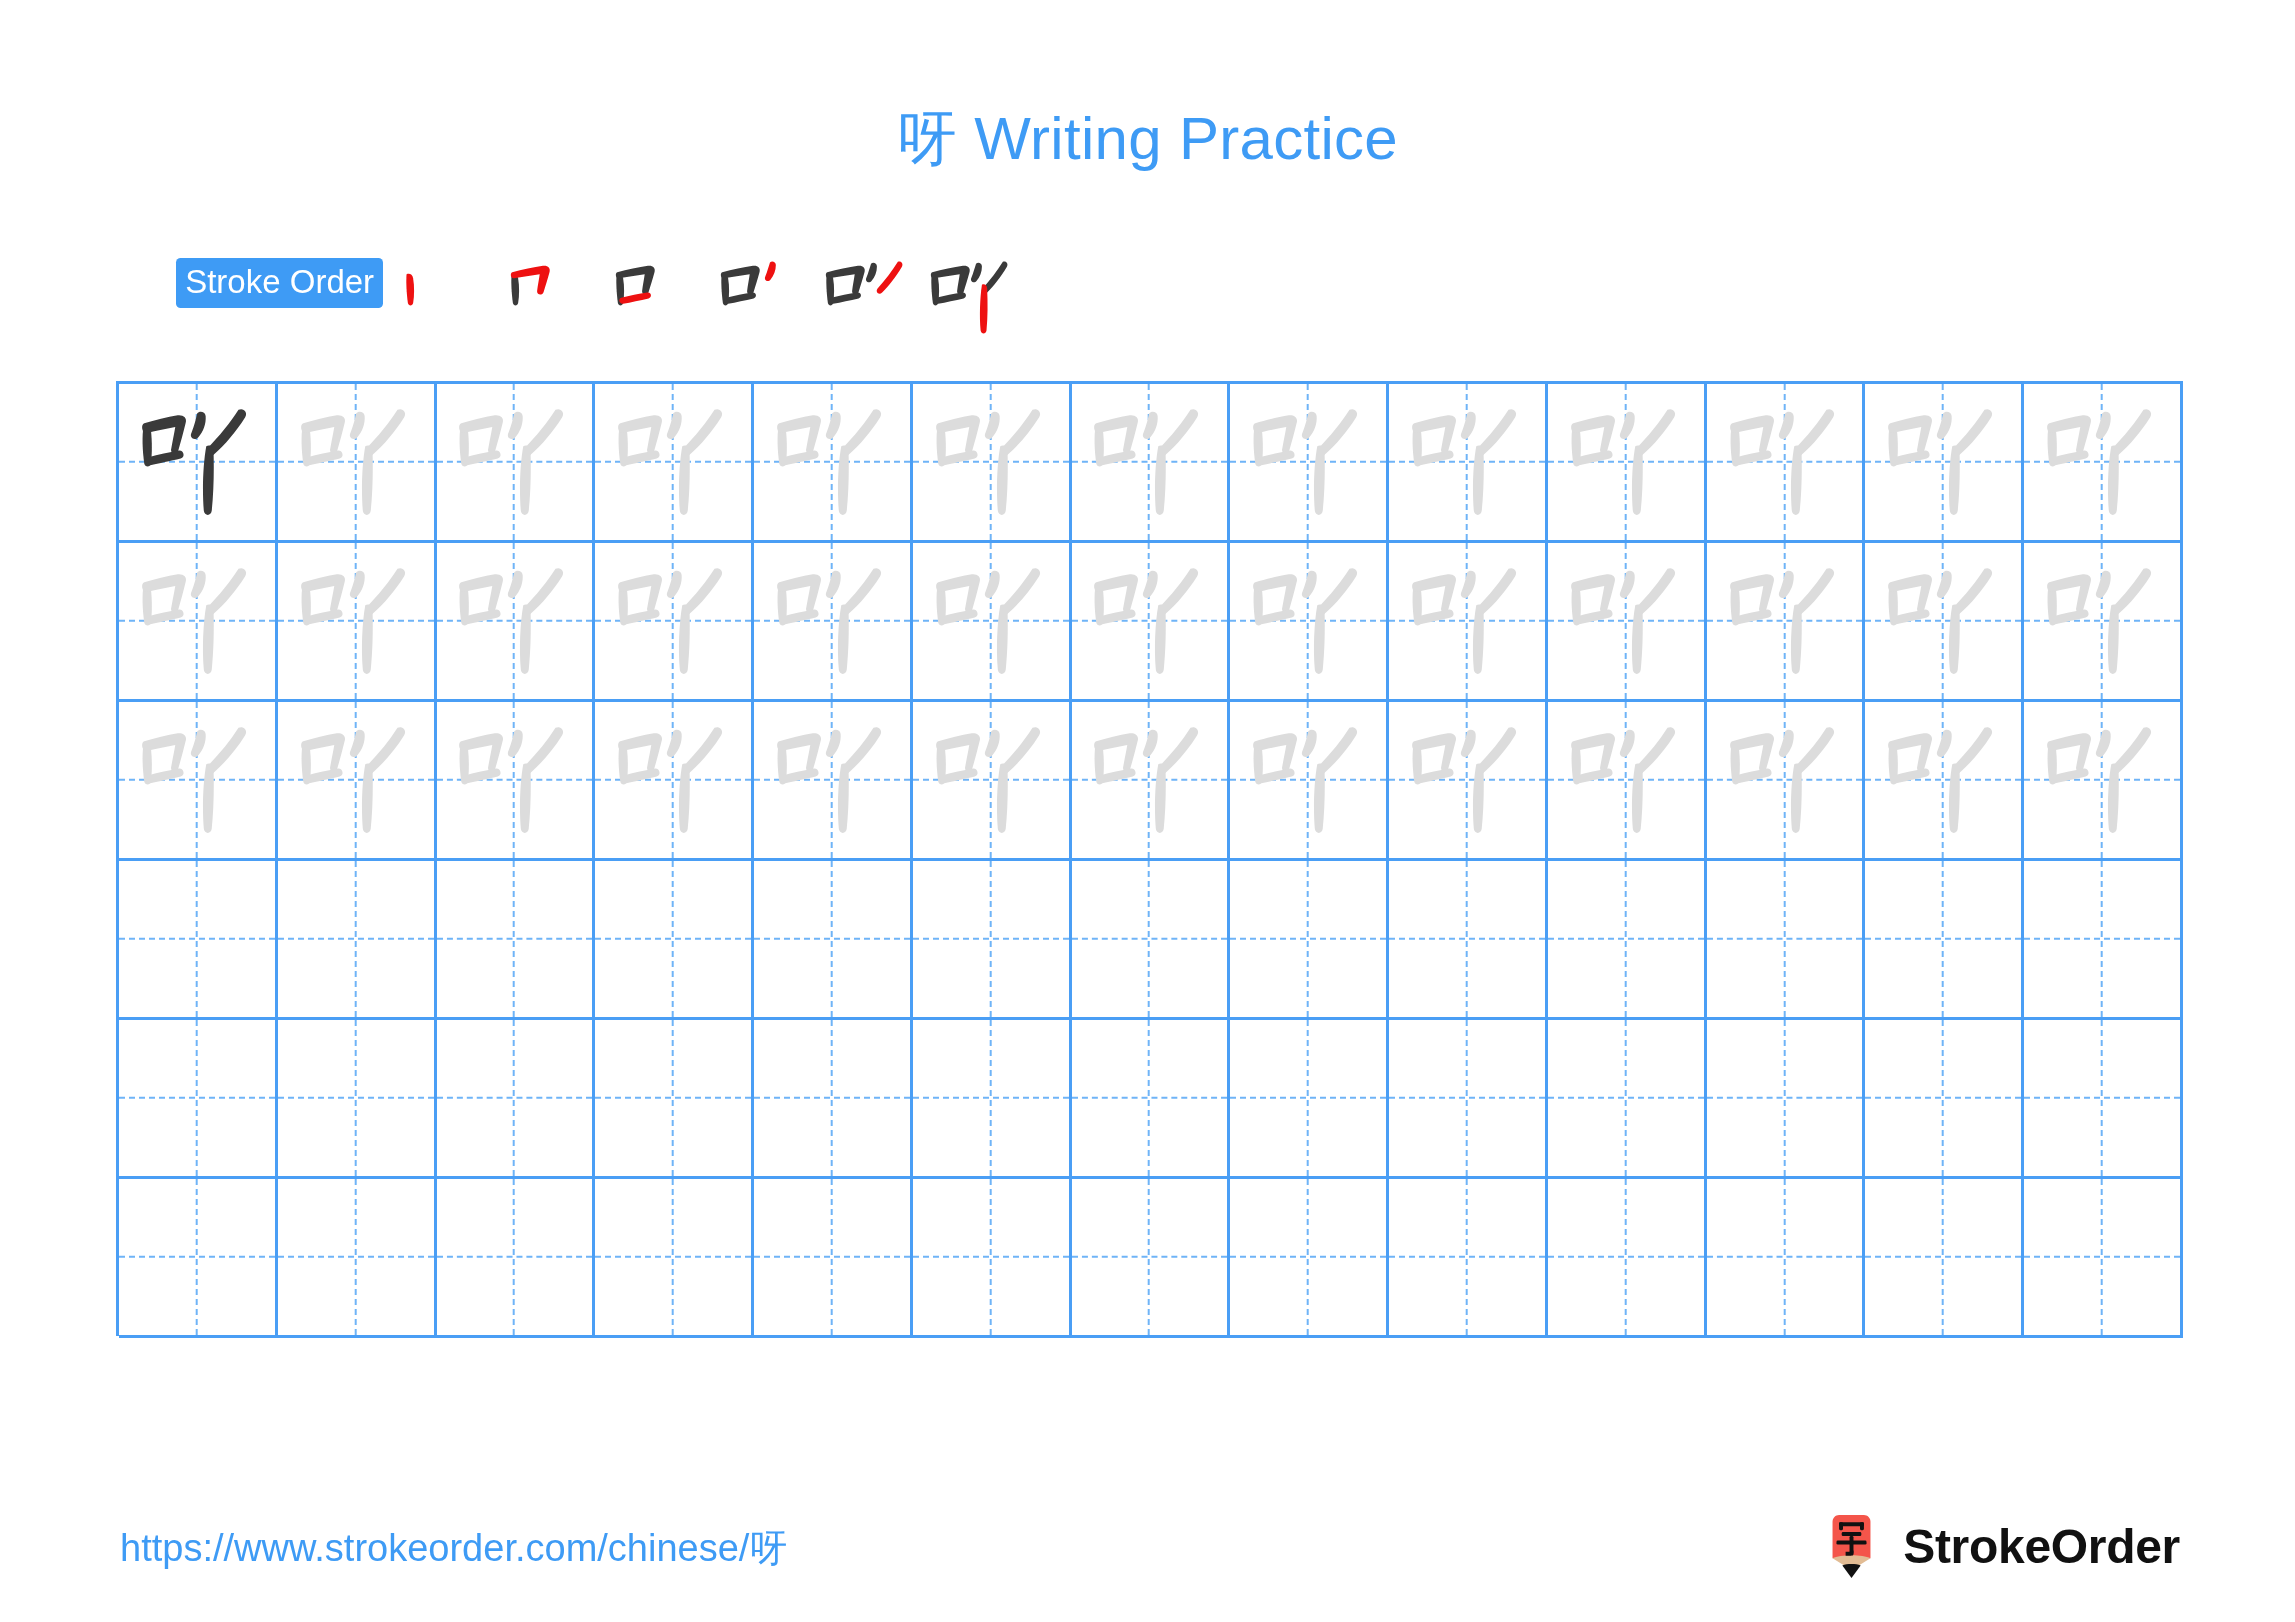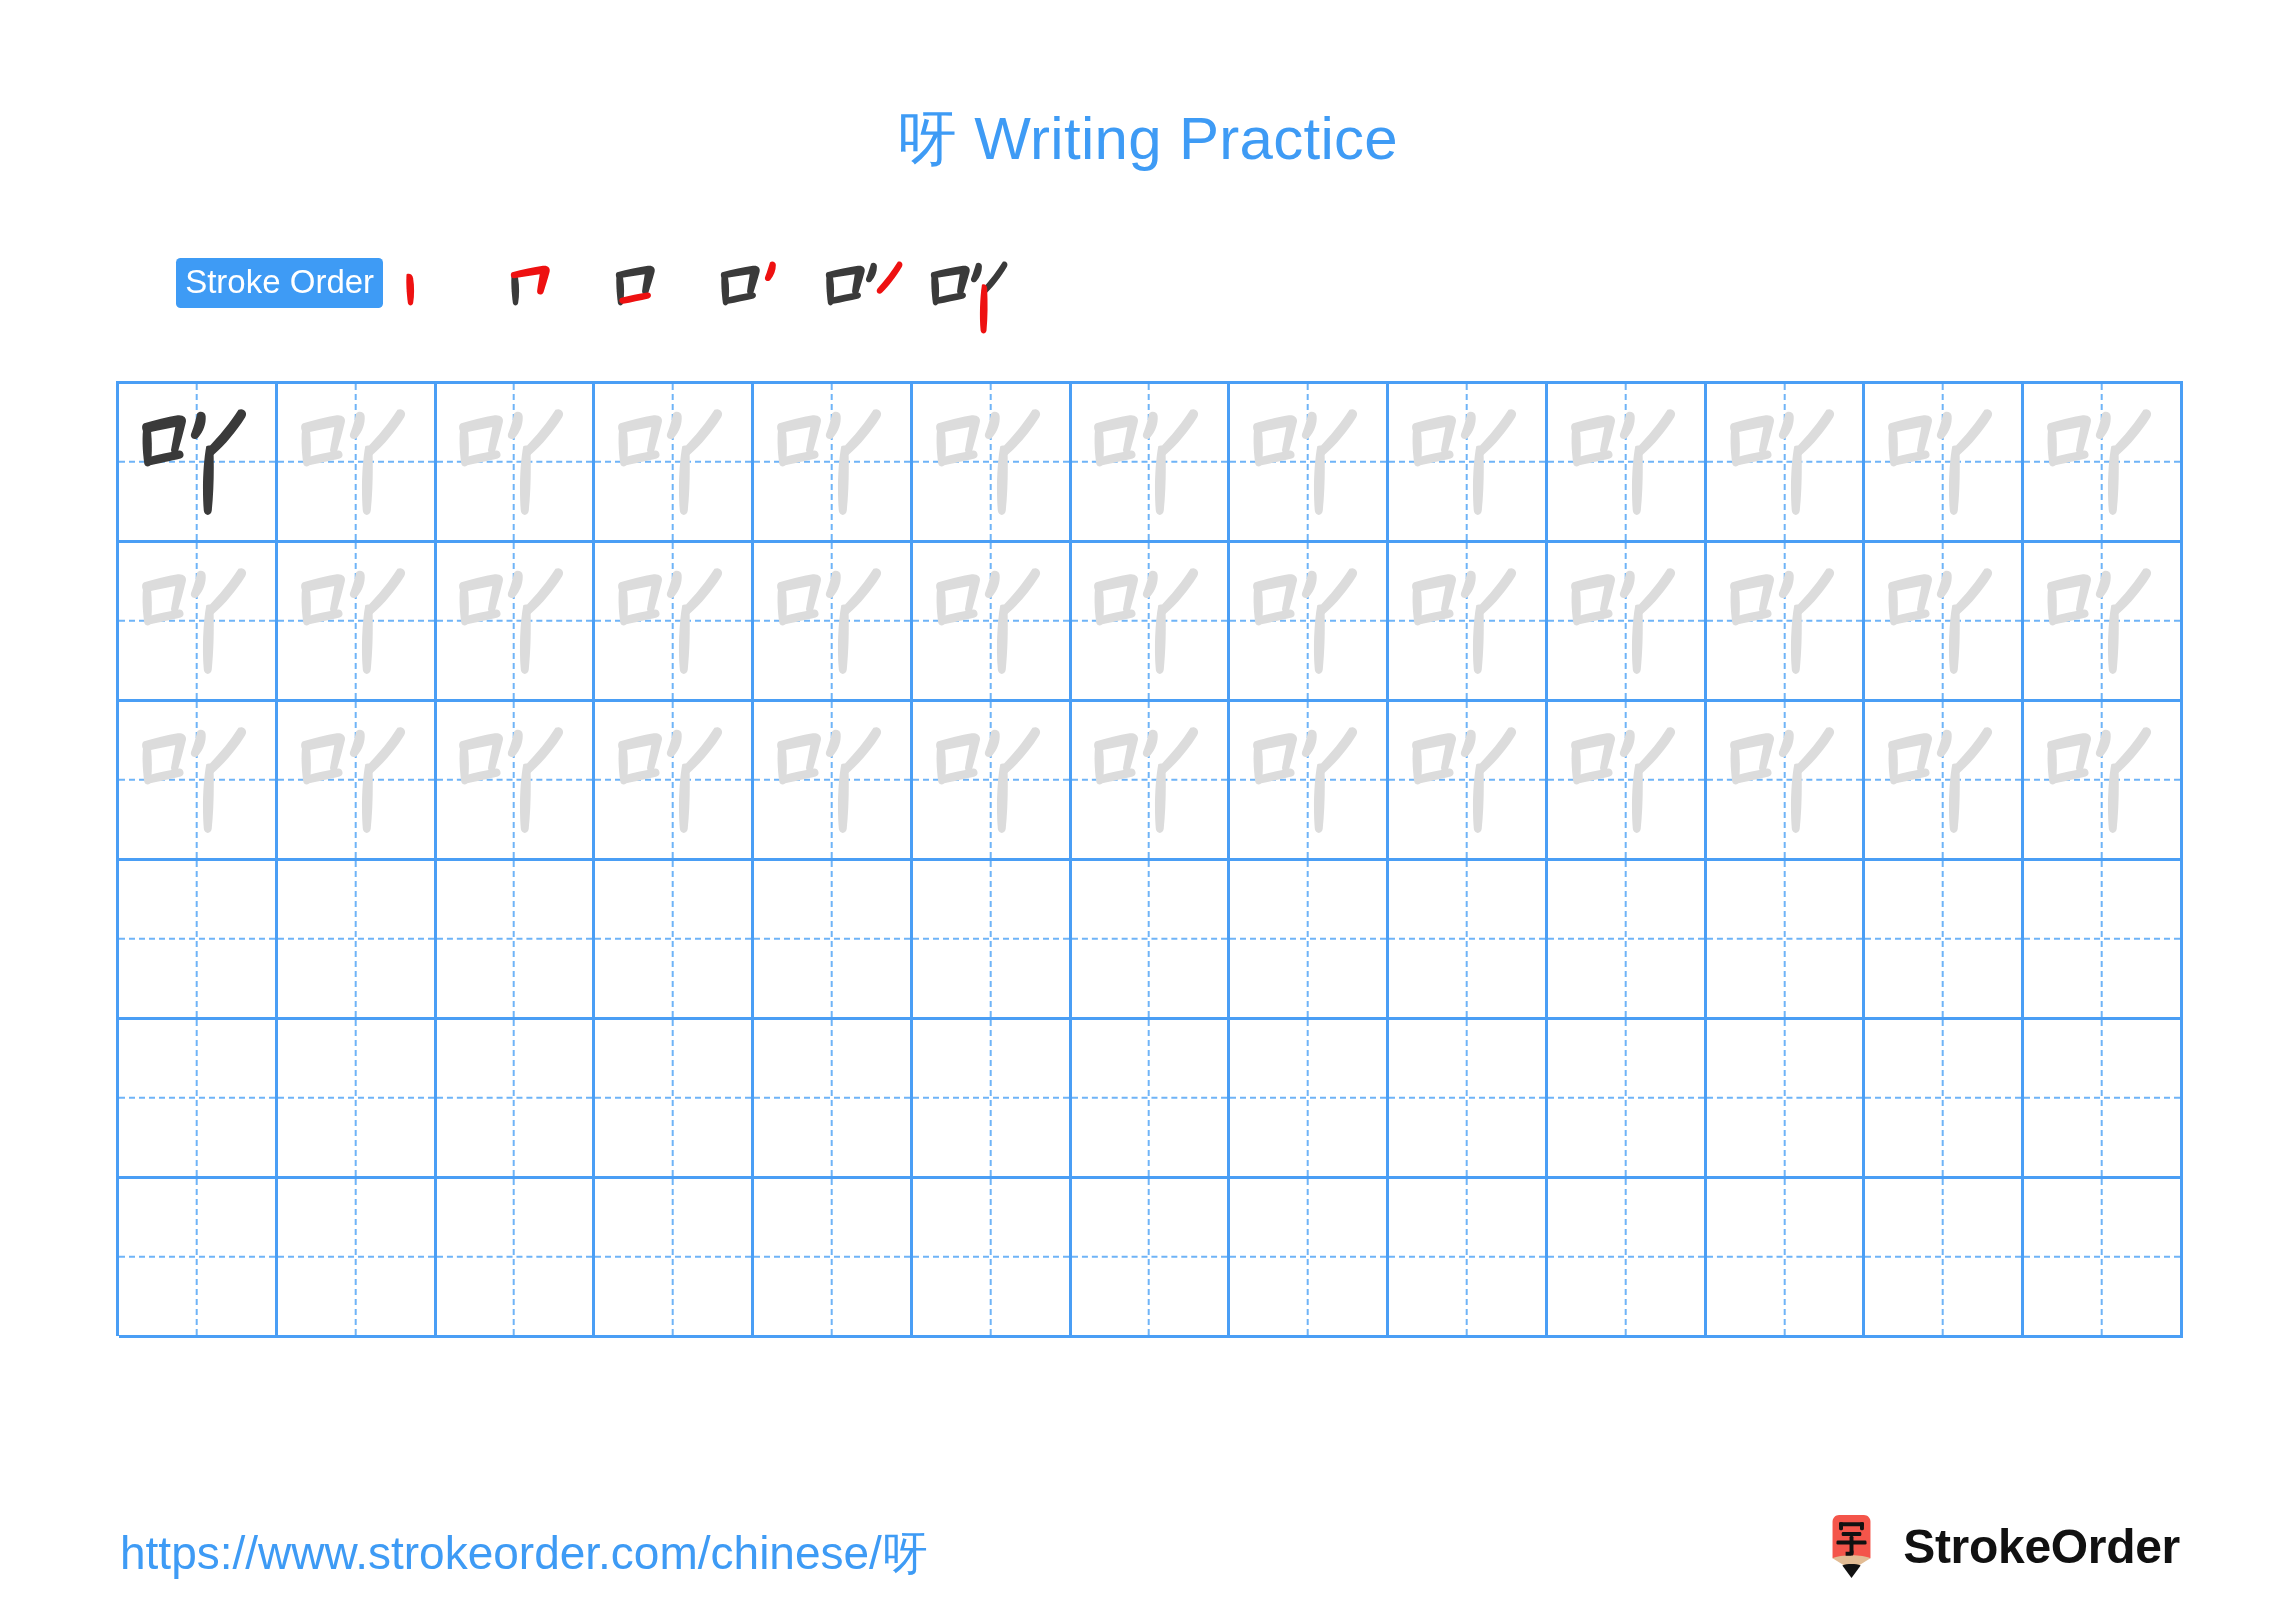--- a/index.html
+++ b/index.html
@@ -126,21 +126,21 @@
     width: 134px;
     height: 134px;
     display: block;
   }
 
   
   .footer-url {
     position: absolute;
     left: 120px;
     top: 1523px;
-    font-size: 46px;
+    font-size: 38px;
     color: #3E9BF5;
     white-space: nowrap;
     text-decoration: none;
   }
   .brand {
     position: absolute;
     right: 115px;
     top: 1515px;
     display: flex;
     align-items: center;

